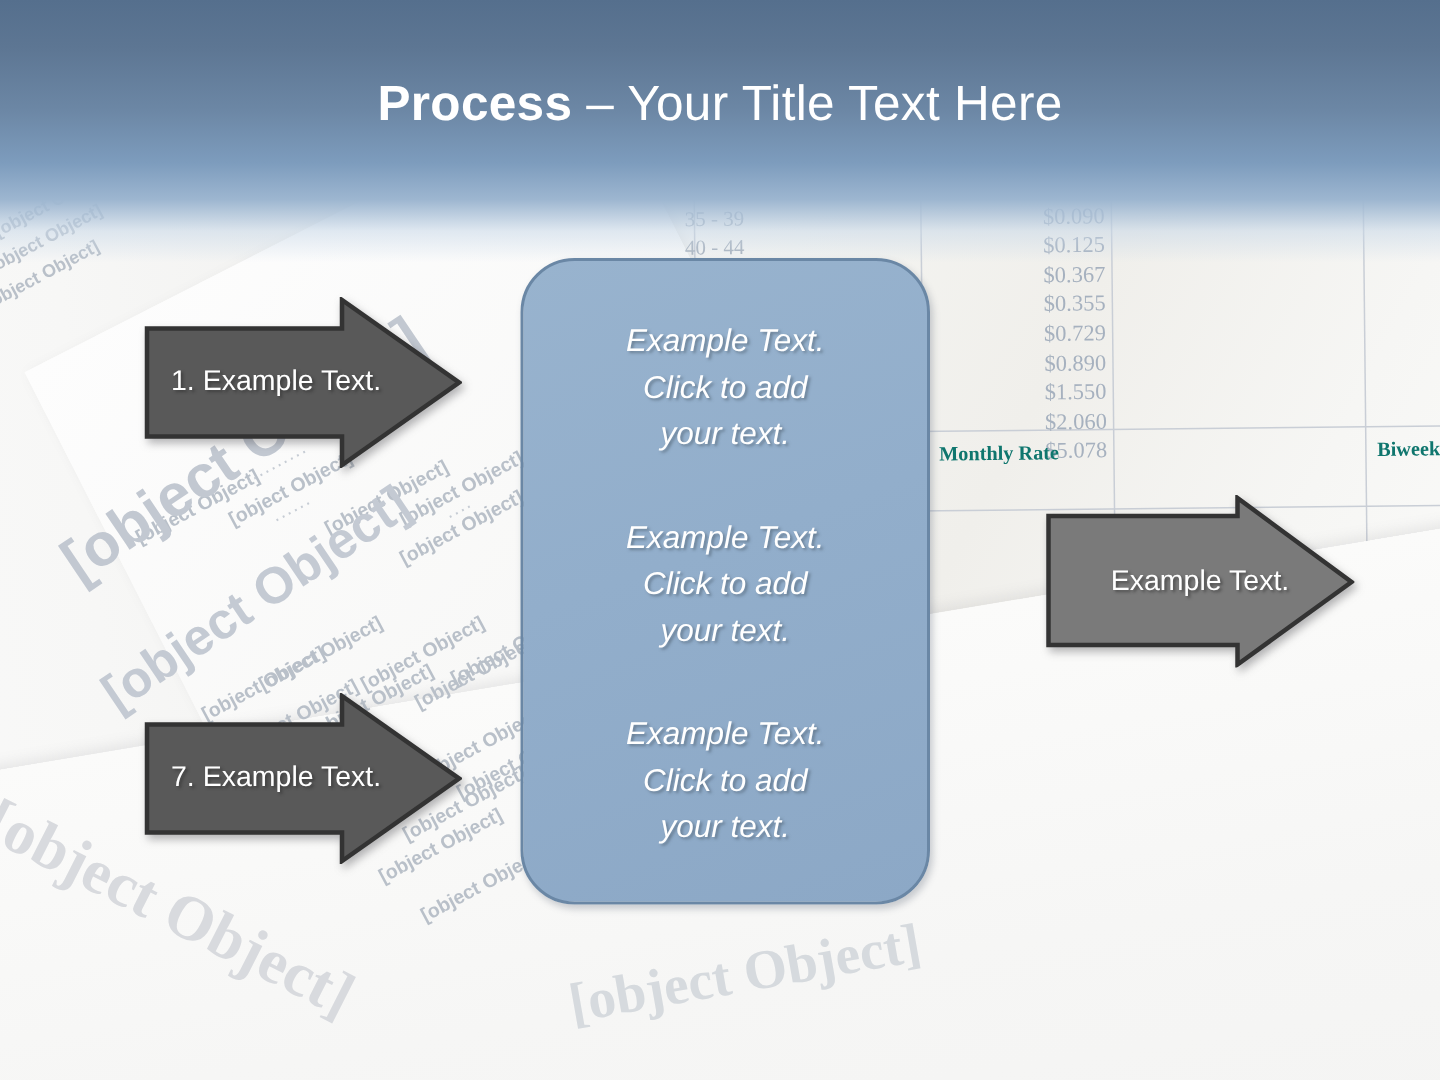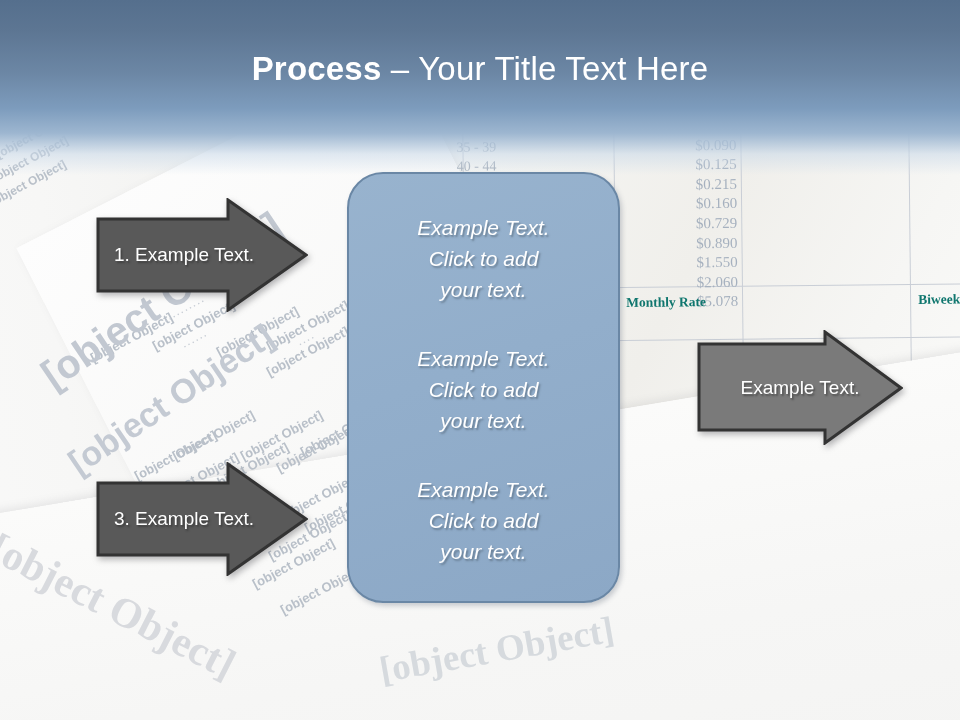--- a/index.html
+++ b/index.html
@@ -256,22 +256,22 @@
     <div class="age-col">
       <div>30 - 34</div>
       <div>35 - 39</div>
       <div>40 - 44</div>
     </div>
 
     <div class="rate-col">
       <div>$0.080</div>
       <div>$0.090</div>
       <div>$0.125</div>
-      <div>$0.215</div>
-      <div>$0.160</div>
+      <div>$0.367</div>
+      <div>$0.355</div>
       <div>$0.729</div>
       <div>$0.890</div>
       <div>$1.550</div>
       <div>$2.060</div>
       <div>$5.078</div>
     </div>
 
     <div class="rate-col2">
       <div>$1.49</div>
       <div>$1.16</div>
@@ -326,21 +326,21 @@
       <polygon points="2,21 132,21 132,2 210,57 132,112 132,93 2,93" fill="#595959" stroke="#333333" stroke-width="3" stroke-linejoin="miter"></polygon>
     </svg>
     <div class="arrow-label left-pad">1. Example Text.</div>
   </div>
 
 
   <div class="arrow" style="left:96px; top:462px; width:212px; height:114px;">
     <svg width="212" height="114" viewBox="0 0 212 114">
       <polygon points="2,21 132,21 132,2 210,57 132,112 132,93 2,93" fill="#595959" stroke="#333333" stroke-width="3" stroke-linejoin="miter"></polygon>
     </svg>
-    <div class="arrow-label left-pad">3. Example Text.</div>
+    <div class="arrow-label left-pad">7. Example Text.</div>
   </div>
 
   <div class="panel">
     <div class="panel-block">Example Text.
 Click  to add
 your text.</div>
     <div class="panel-gap"></div>
     <div class="panel-block">Example Text.
 Click  to add
 your text.</div>

